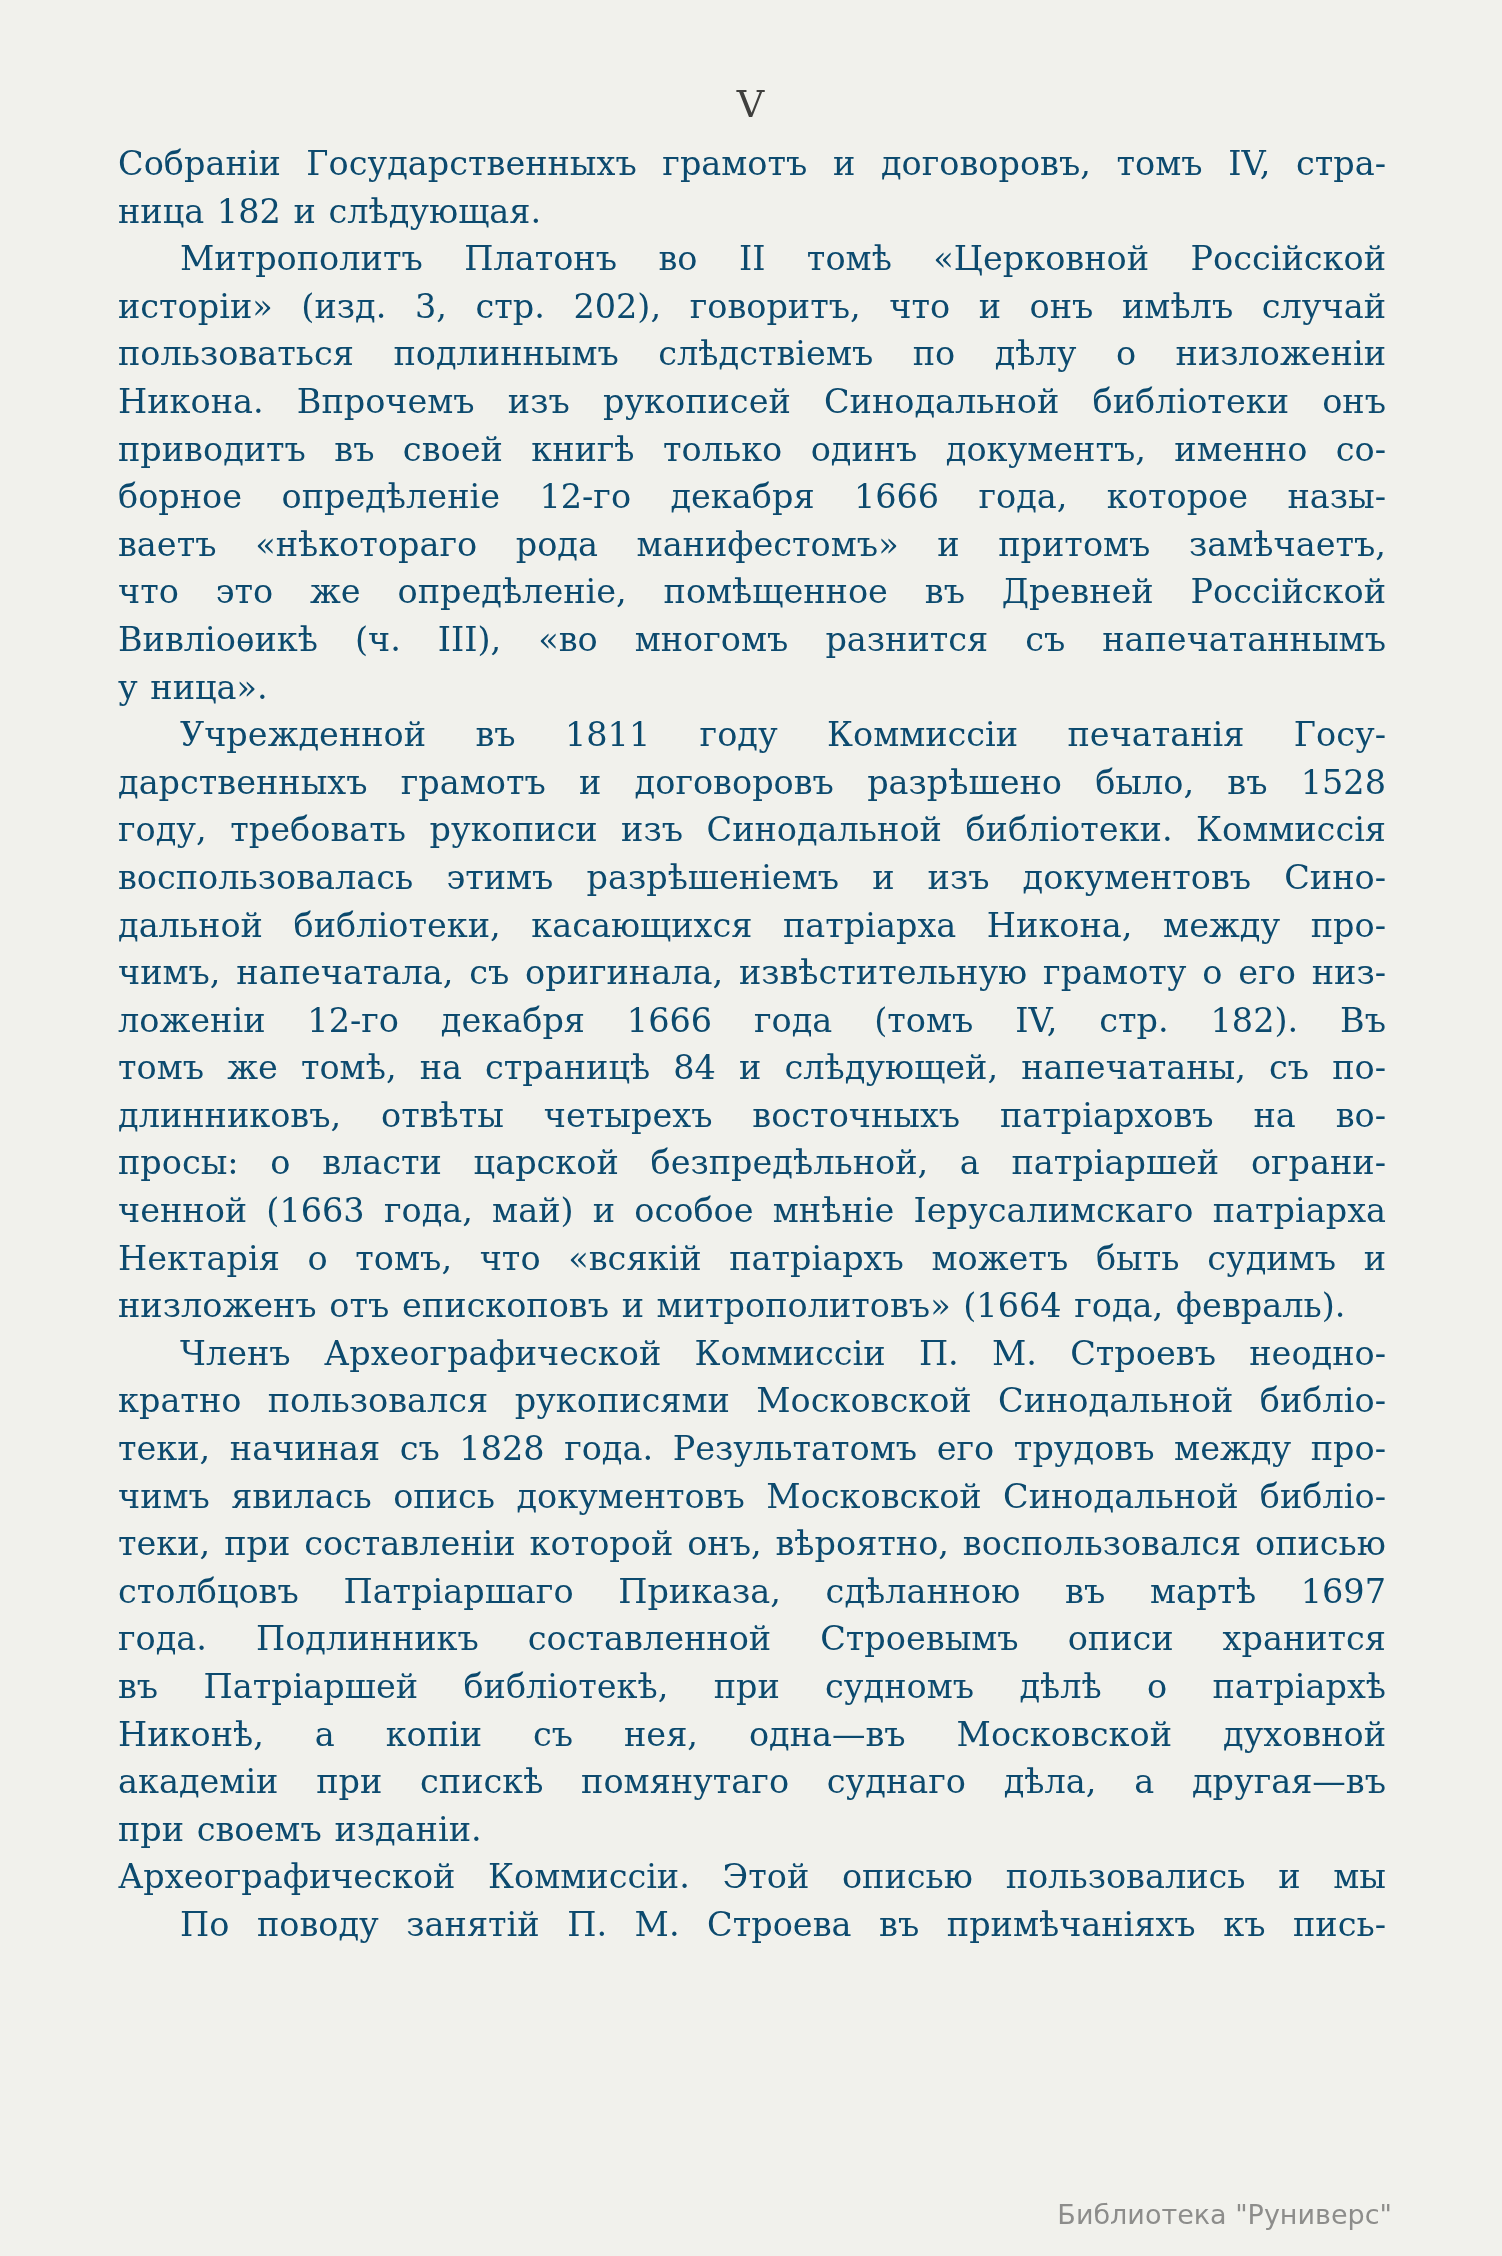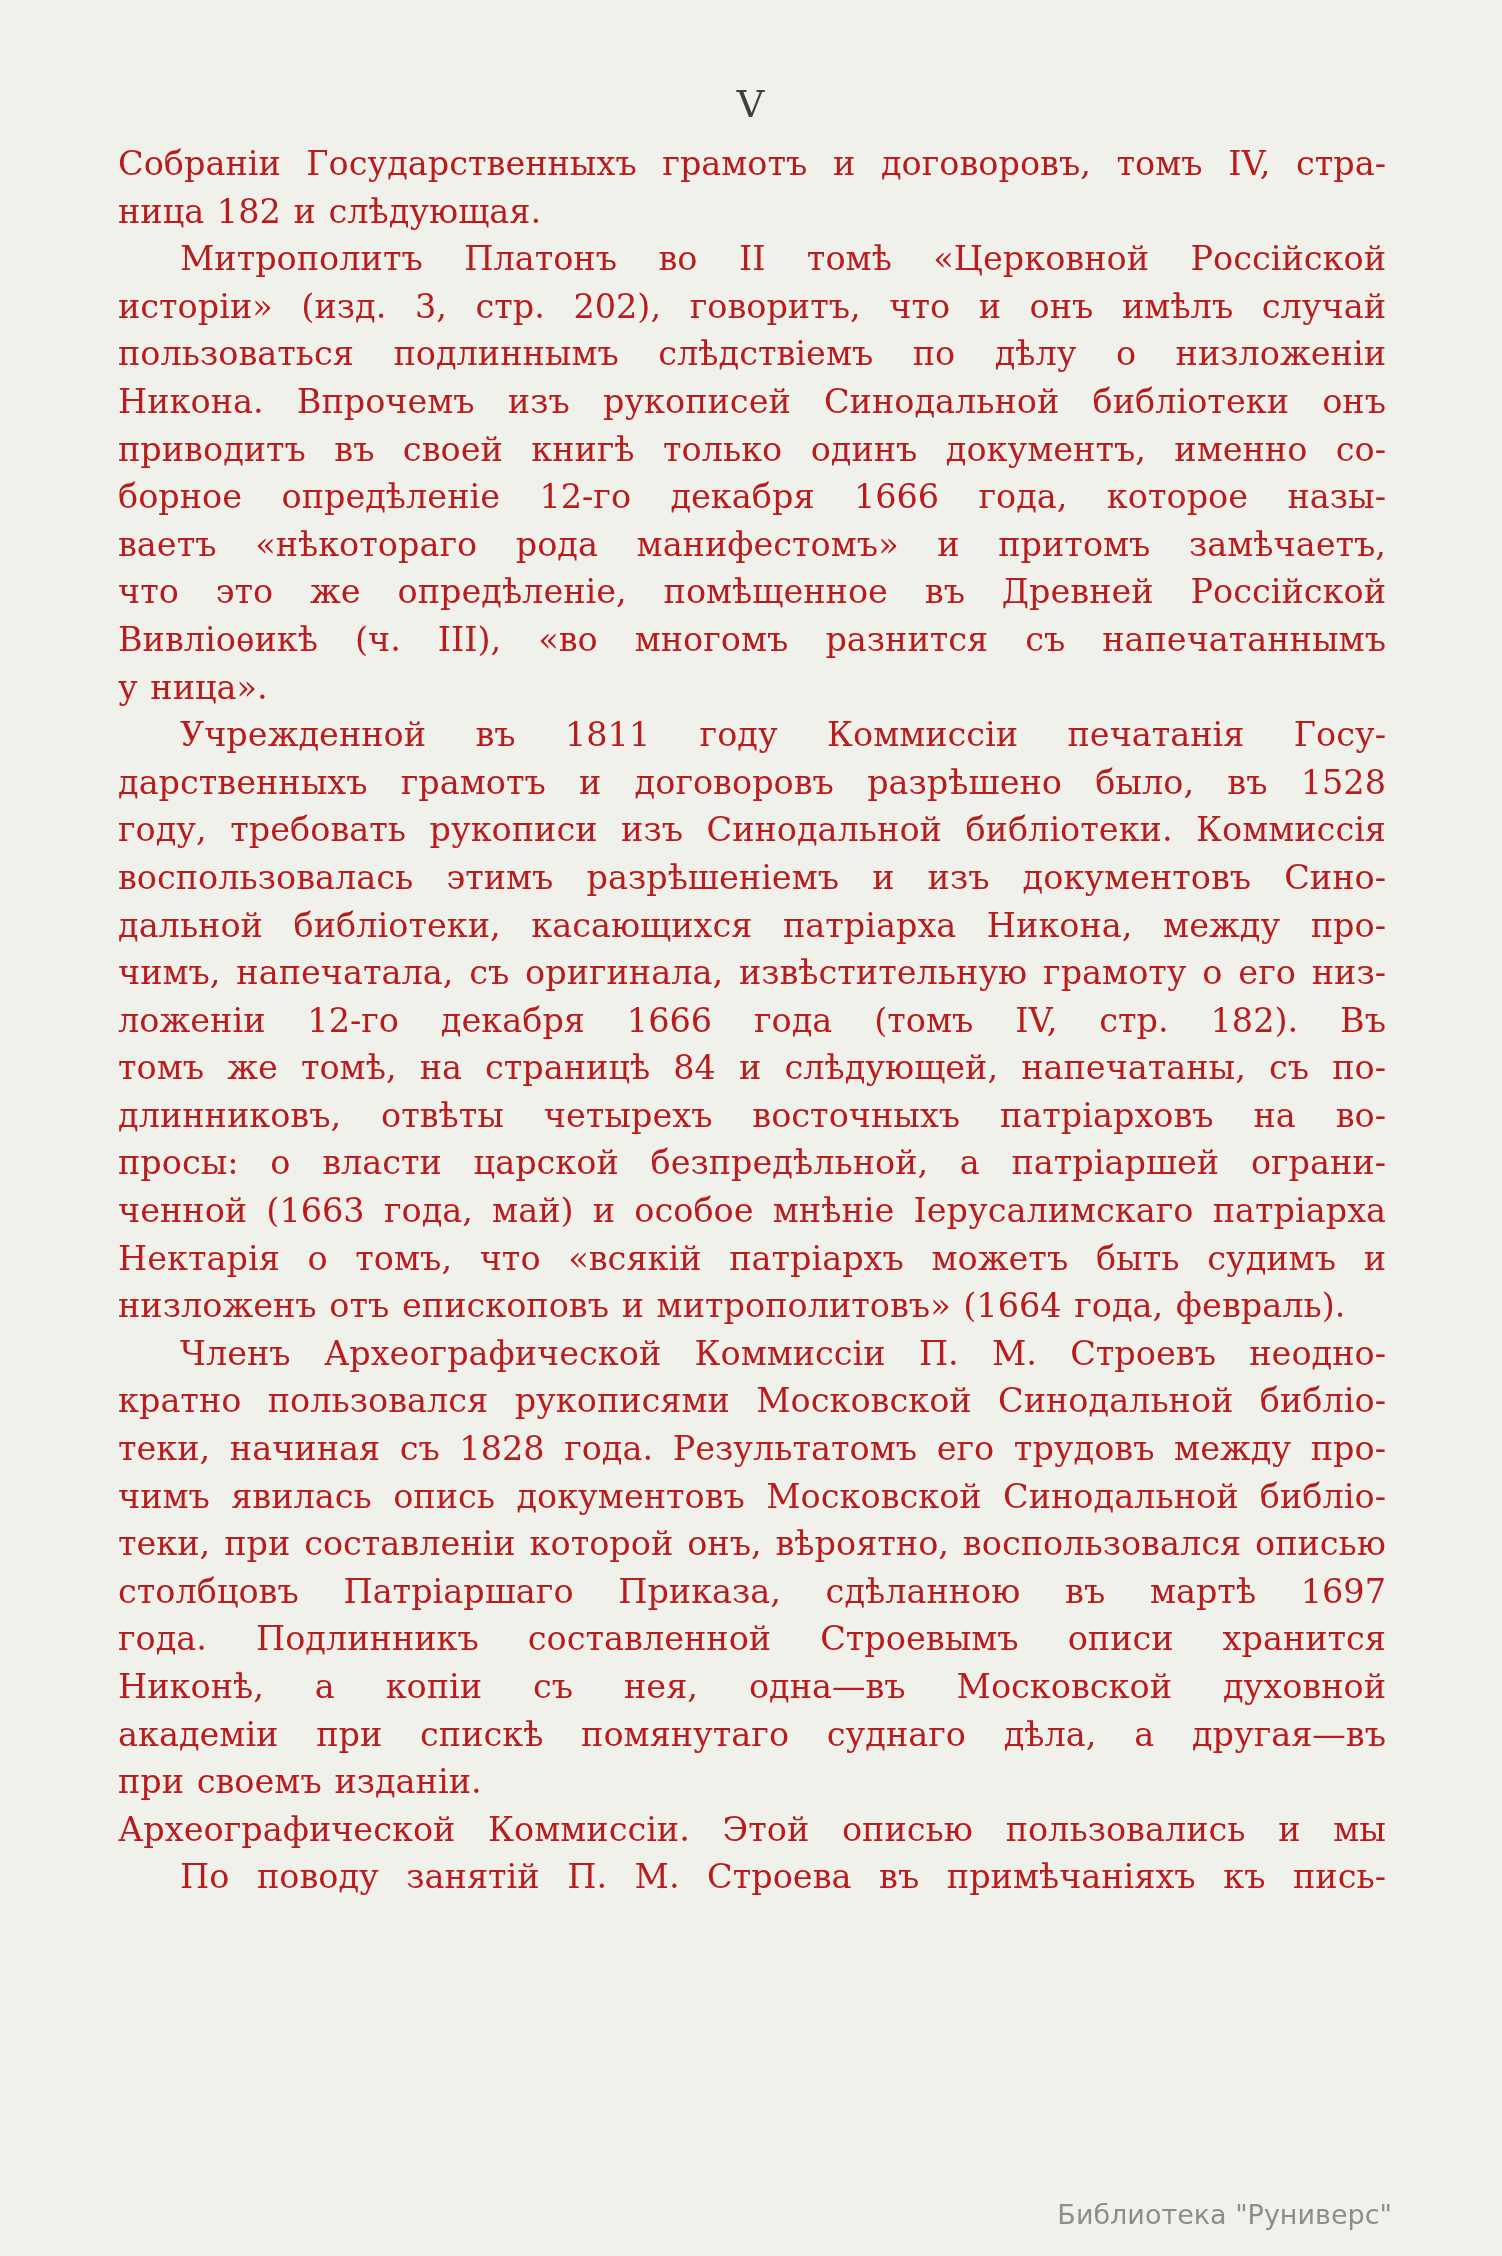--- a/index.html
+++ b/index.html
@@ -29,21 +29,21 @@
     letter-spacing: 1px;
     color: #3f3f3d;
   }
   .text-block {
     position: absolute;
     top: 140px;
     left: 118px;
     width: 1268px;
     font-size: 33.5px;
     line-height: 47.6px;
-    color: #b91c1c;
+    color: #0c4a6e;
   }
   .line {
     text-align: justify;
     text-align-last: justify;
     word-spacing: 2px;
     white-space: normal;
   }
   .line.indent {
     text-indent: 62px;
   }
@@ -92,20 +92,21 @@
       <div class="line">ченной (1663 года, май) и особое мнѣніе Іерусалимскаго патріарха</div>
       <div class="line">Нектарія о томъ, что «всякій патріархъ можетъ быть судимъ и</div>
       <div class="line last">низложенъ отъ епископовъ и митрополитовъ» (1664 года, февраль).</div>
       <div class="line indent">Членъ Археографической Коммиссіи П. М. Строевъ неодно-</div>
       <div class="line">кратно пользовался рукописями Московской Синодальной библіо-</div>
       <div class="line">теки, начиная съ 1828 года. Результатомъ его трудовъ между про-</div>
       <div class="line">чимъ явилась опись документовъ Московской Синодальной библіо-</div>
       <div class="line">теки, при составленіи которой онъ, вѣроятно, воспользовался описью</div>
       <div class="line">столбцовъ Патріаршаго Приказа, сдѣланною въ мартѣ 1697</div>
       <div class="line">года. Подлинникъ составленной Строевымъ описи хранится</div>
+      <div class="line">въ Патріаршей библіотекѣ, при судномъ дѣлѣ о патріархѣ</div>
       <div class="line">Никонѣ, а копіи съ нея, одна—въ Московской духовной</div>
       <div class="line">академіи при спискѣ помянутаго суднаго дѣла, а другая—въ</div>
       <div class="line last">при своемъ изданіи.</div>
       <div class="line">Археографической Коммиссіи. Этой описью пользовались и мы</div>
       <div class="line indent">По поводу занятій П. М. Строева въ примѣчаніяхъ къ пись-</div>
     </div>
 
   <div class="watermark">Библиотека "Руниверс"</div>
 </div>
 

